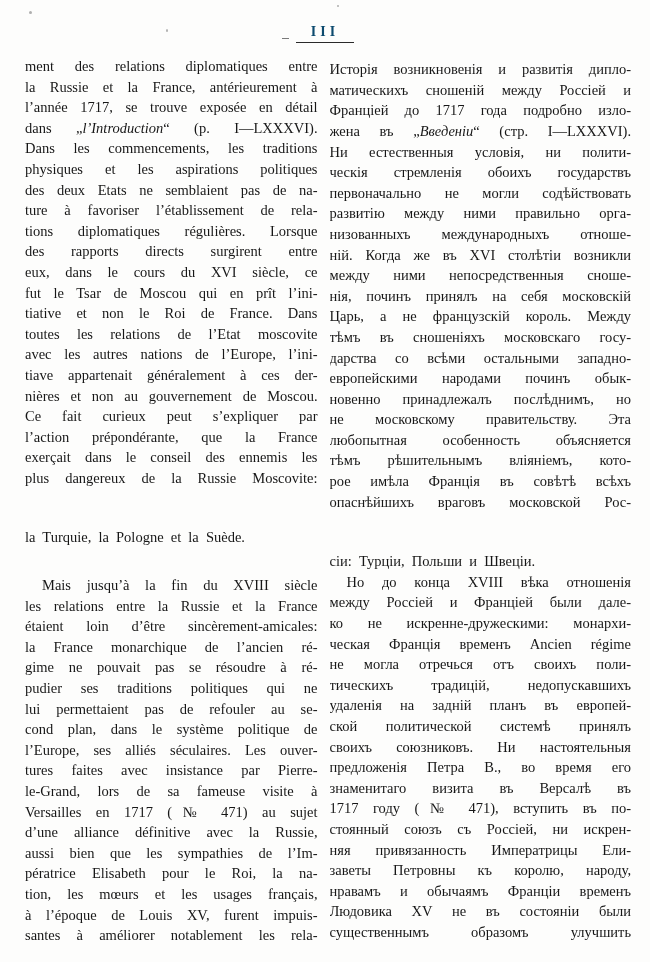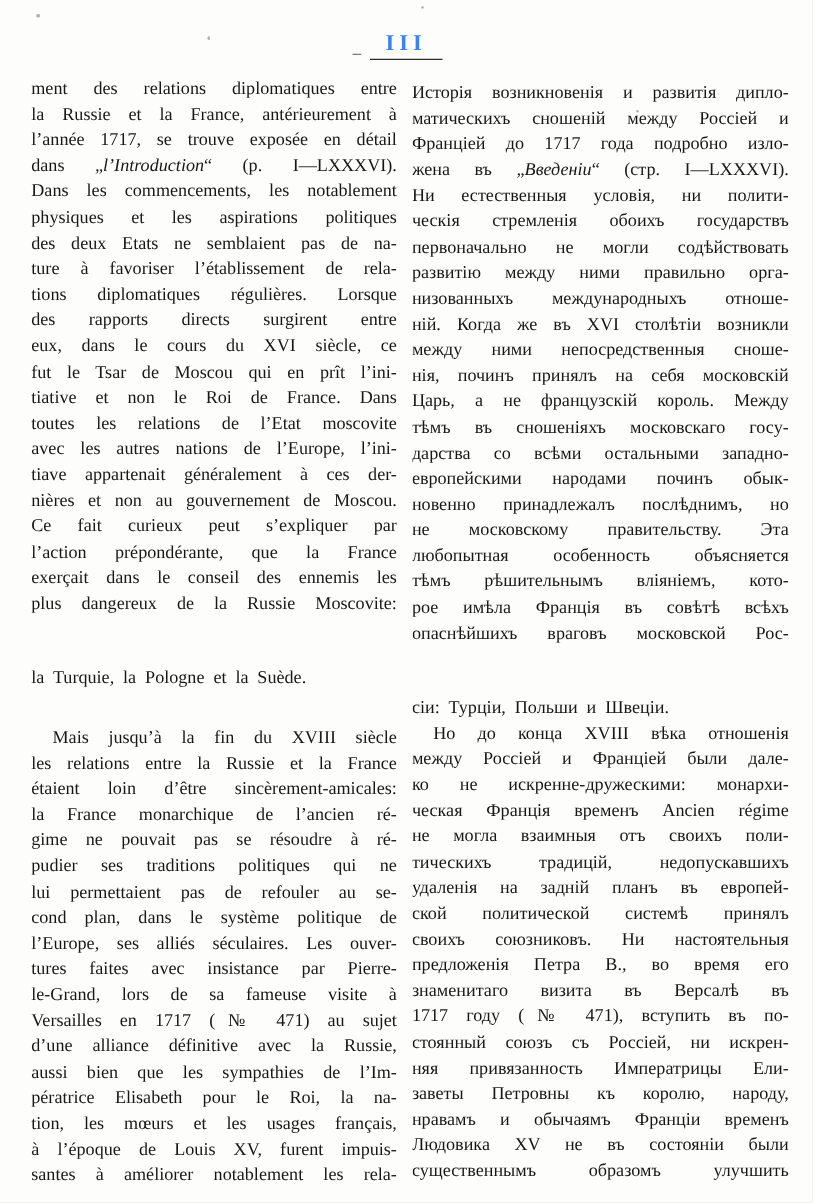--- a/index.html
+++ b/index.html
@@ -15,24 +15,24 @@
     background: #fdfdfc;
     color: #171717;
     font-family: "Liberation Serif", "DejaVu Serif", serif;
     overflow: hidden;
   }
   .page-head {
     padding-top: 24px;
     text-align: center;
   }
   .page-number {
-    font-size: 18px;
+    font-size: 14px;
     letter-spacing: 4px;
     font-weight: bold;
-    color: #3b82f6;
+    color: #0c4a6e;
   }
   .page-number-rule {
     position: relative;
     width: 58px;
     margin: 2px auto 0;
     border-bottom: 1.6px solid #2a2a2a;
   }
   .page-number-rule::before {
     content: "";
     position: absolute;
@@ -100,21 +100,21 @@
     <div class="page-number-rule"></div>
   </div>
 
   <div class="columns">
     <div class="col col-left">
         <div class="para">
           <div class="line"><span>ment des relations diplomatiques entre</span></div>
           <div class="line"><span>la Russie et la France, antérieurement à</span></div>
           <div class="line"><span>l’année 1717, se trouve exposée en détail</span></div>
           <div class="line"><span>dans „</span><i>l’Introduction</i><span>“ (p. I—LXXXVI).</span></div>
-          <div class="line"><span>Dans les commencements, les notablement</span></div>
+          <div class="line"><span>Dans les commencements, les traditions</span></div>
           <div class="line"><span>physiques et les aspirations politiques</span></div>
           <div class="line"><span>des deux Etats ne semblaient pas de na-</span></div>
           <div class="line"><span>ture à favoriser l’établissement de rela-</span></div>
           <div class="line"><span>tions diplomatiques régulières. Lorsque</span></div>
           <div class="line"><span>des rapports directs surgirent entre</span></div>
           <div class="line"><span>eux, dans le cours du XVI siècle, ce</span></div>
           <div class="line"><span>fut le Tsar de Moscou qui en prît l’ini-</span></div>
           <div class="line"><span>tiative et non le Roi de France. Dans</span></div>
           <div class="line"><span>toutes les relations de l’Etat moscovite</span></div>
           <div class="line"><span>avec les autres nations de l’Europe, l’ini-</span></div>
@@ -173,21 +173,21 @@
           <div class="line"><span>тѣмъ рѣшительнымъ вліяніемъ, кото-</span></div>
           <div class="line"><span>рое имѣла Франція въ совѣтѣ всѣхъ</span></div>
           <div class="line"><span>опаснѣйшихъ враговъ московской Рос-</span></div>
           <div class="line para-last"><span>сіи: Турціи, Польши и Швеціи.</span></div>
         </div>
         <div class="para indented">
           <div class="line"><span>Но до конца XVIII вѣка отношенія</span></div>
           <div class="line"><span>между Россіей и Франціей были дале-</span></div>
           <div class="line"><span>ко не искренне-дружескими: монархи-</span></div>
           <div class="line"><span>ческая Франція временъ Ancien régime</span></div>
-          <div class="line"><span>не могла взаимныя отъ своихъ поли-</span></div>
+          <div class="line"><span>не могла отречься отъ своихъ поли-</span></div>
           <div class="line"><span>тическихъ традицій, недопускавшихъ</span></div>
           <div class="line"><span>удаленія на задній планъ въ европей-</span></div>
           <div class="line"><span>ской политической системѣ принялъ</span></div>
           <div class="line"><span>своихъ союзниковъ. Ни настоятельныя</span></div>
           <div class="line"><span>предложенія Петра В., во время его</span></div>
           <div class="line"><span>знаменитаго визита въ Версалѣ въ</span></div>
           <div class="line"><span>1717 году (№ 471), вступить въ по-</span></div>
           <div class="line"><span>стоянный союзъ съ Россіей, ни искрен-</span></div>
           <div class="line"><span>няя привязанность Императрицы Ели-</span></div>
           <div class="line"><span>заветы Петровны къ королю, народу,</span></div>

